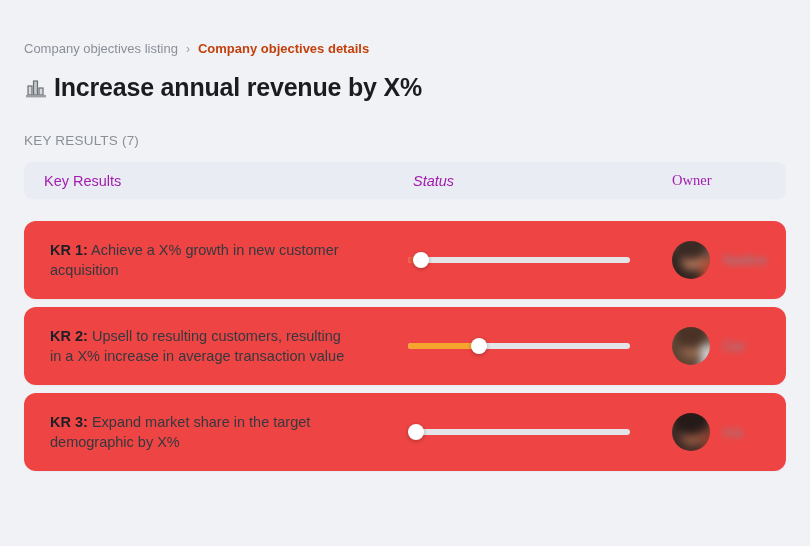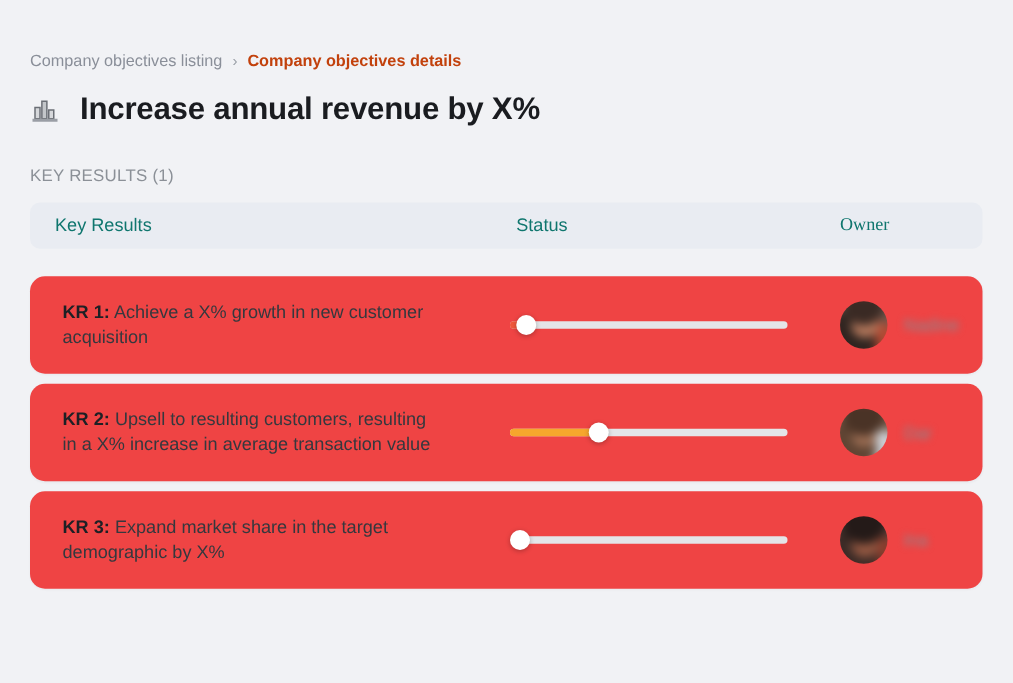--- a/index.html
+++ b/index.html
@@ -12,35 +12,35 @@
   }
   .container { padding: 0 24px; width: 810px; }
 
   
   .breadcrumb { display: flex; align-items: center; gap: 8px; padding-top: 41px; font-size: 13px; }
   .crumb-link { color: #8a8f99; cursor: pointer; }
   .crumb-sep { color: #9aa0a8; font-size: 12px; }
   .crumb-current { color: #c2410c; font-weight: 600; }
 
   
-  .title-row { display: flex; align-items: center; gap: 16px; margin-top: 17px; }
+  .title-row { display: flex; align-items: center; gap: 6px; margin-top: 17px; }
   .title-icon { width: 24px; height: 24px; flex: 0 0 auto; }
   .page-title { font-size: 25px; font-weight: 700; color: #1a1c20; letter-spacing: -0.2px; }
 
   
   .section-label { margin-top: 31px; font-size: 13.5px; color: #8b9097; letter-spacing: 0.2px; }
 
   
   .grid { display: grid; grid-template-columns: 376px 256px 130px; align-items: center; }
   .thead {
     margin-top: 14px; height: 37px; background: #e9ecf2; border-radius: 8px;
   }
-  .th { font-size: 14.5px; color: #0f766e; }
+  .th { font-size: 14.5px; color: #a21caf; }
   .th-kr { padding-left: 20px; }
-  .th-status { padding-left: 13px; }
+  .th-status { padding-left: 13px; font-style: italic; }
   .th-owner { padding-left: 16px; font-family: Liberation Serif, serif; }
 
   .rows { margin-top: 22px; }
   .row {
     background: #ef4444; border-radius: 12px; min-height: 78px; margin-bottom: 8px;
     box-shadow: 0 1px 2px rgba(25,35,60,0.04);
   }
   .kr-cell { padding: 14px 44px 14px 26px; font-size: 14.5px; line-height: 20px; color: #35383e; }
   .kr-label { font-weight: 700; color: #1d2025; }
 
@@ -94,21 +94,21 @@
       <svg viewBox="0 0 24 24" width="24" height="24">
         <rect x="4" y="10" width="4" height="9" fill="#d6d8db" stroke="#6b6f76" stroke-width="1.2"></rect>
         <rect x="9.5" y="5" width="4" height="14" fill="#c3c6ca" stroke="#6b6f76" stroke-width="1.2"></rect>
         <rect x="15" y="12" width="4" height="7" fill="#d6d8db" stroke="#6b6f76" stroke-width="1.2"></rect>
         <rect x="2" y="19" width="20" height="2.4" fill="#9a9ea5"></rect>
       </svg>
     </span>
     <h1 class="page-title">Increase annual revenue by X%</h1>
   </div>
 
-  <div class="section-label">KEY RESULTS (1)</div>
+  <div class="section-label">KEY RESULTS (7)</div>
 
   <div class="grid thead">
     <span class="th th-kr">Key Results</span>
     <span class="th th-status">Status</span>
     <span class="th th-owner">Owner</span>
   </div>
 
   <div class="rows">
 
     <div class="grid row">

